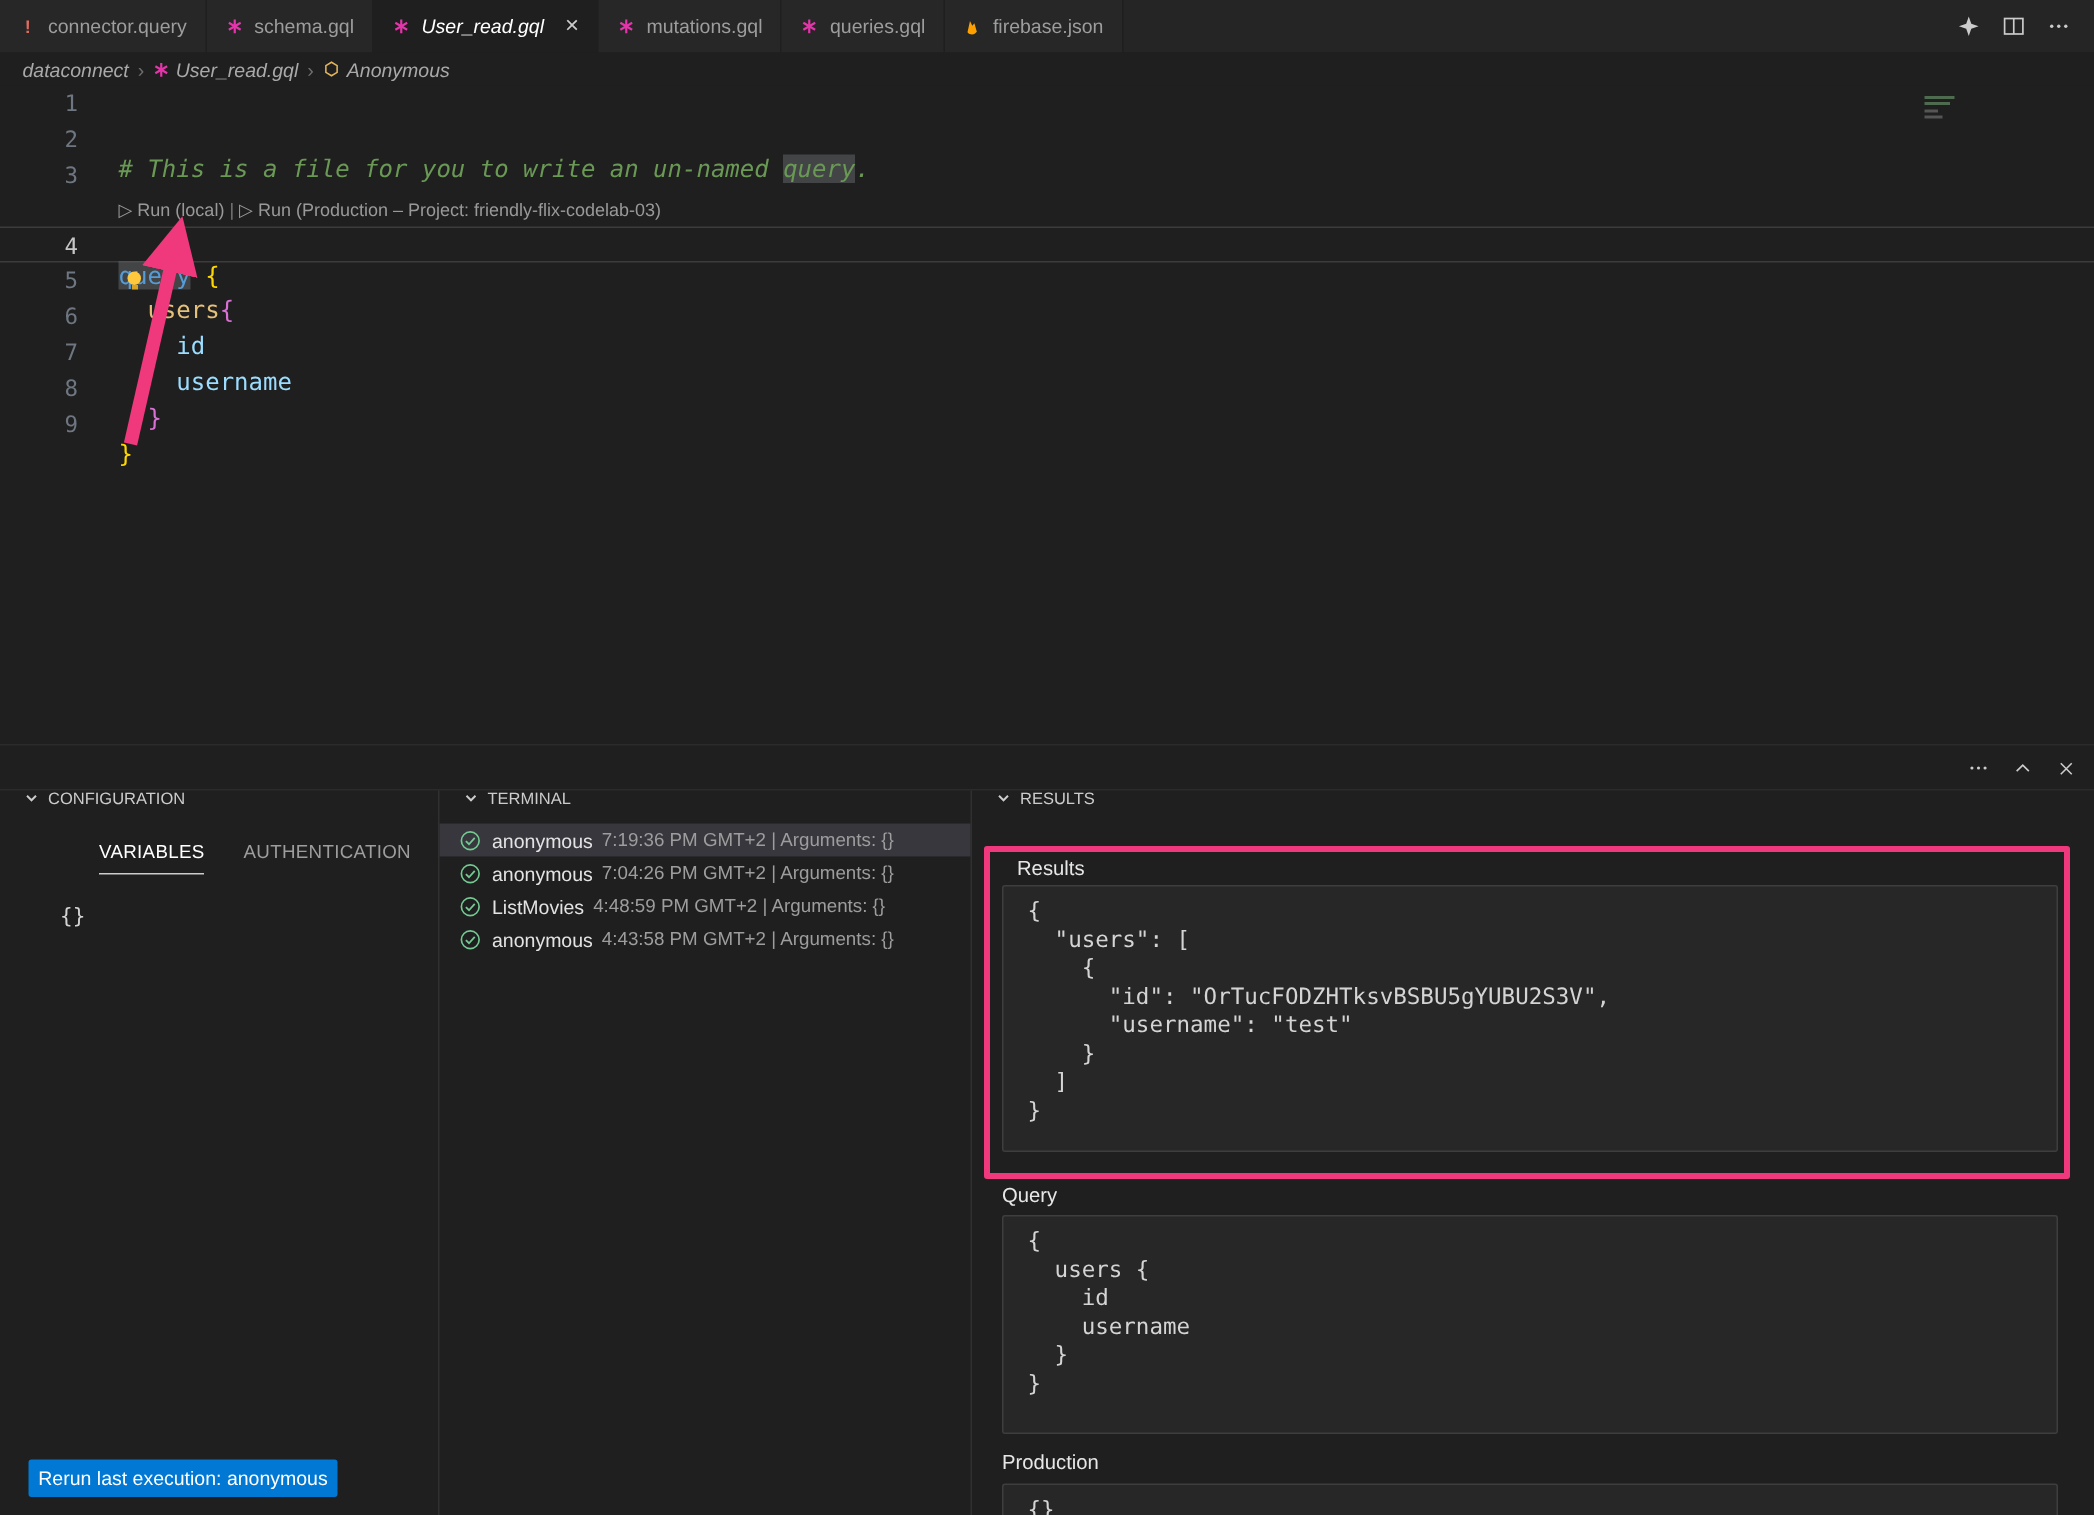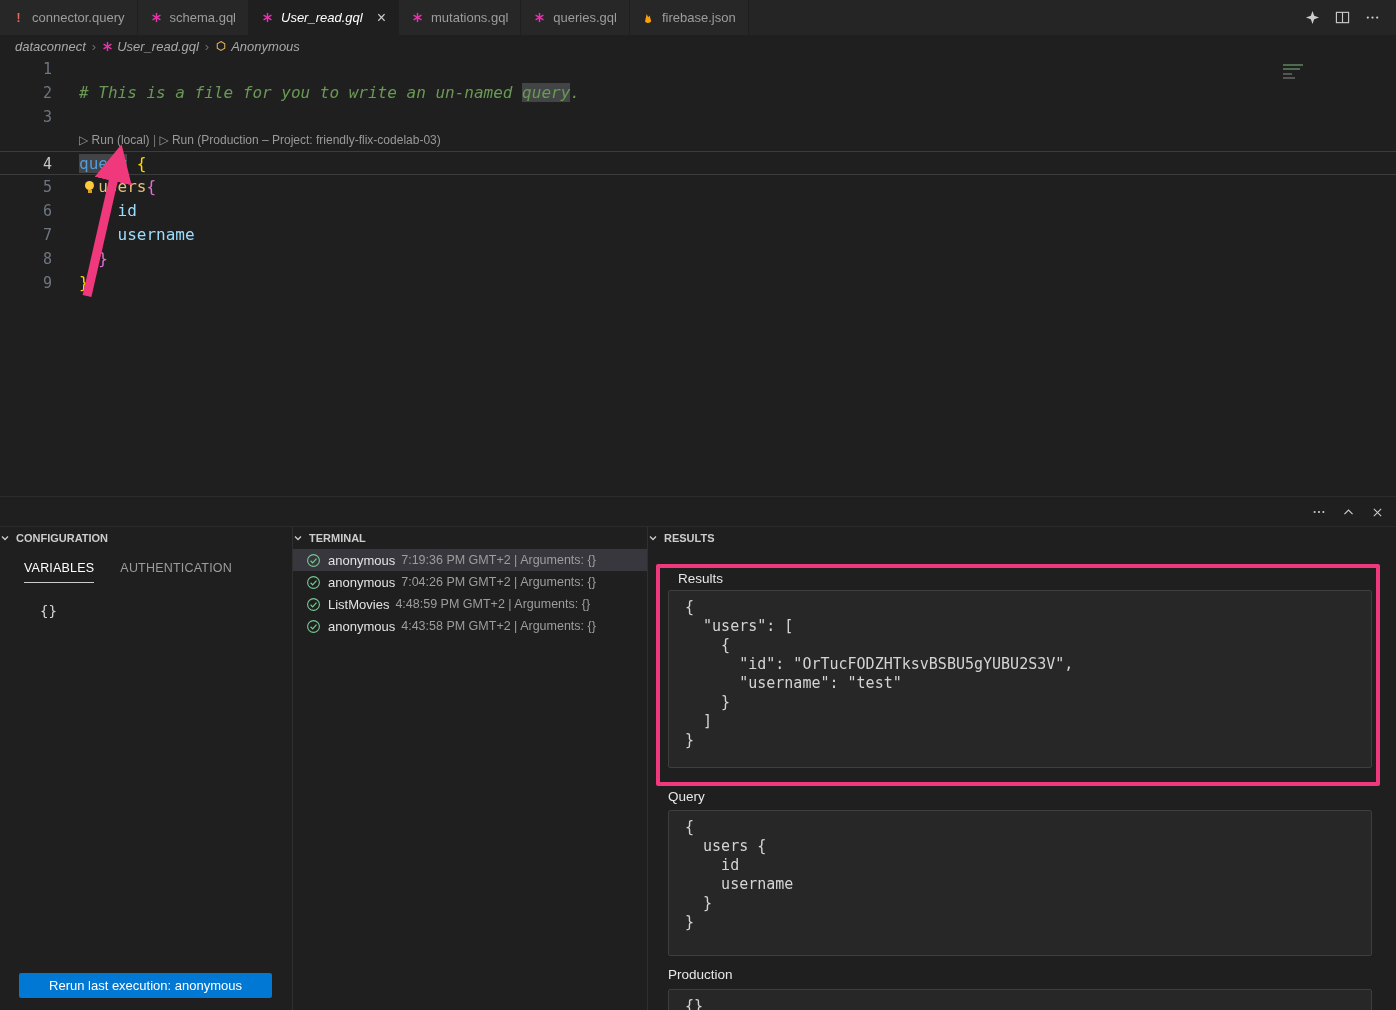--- a/index.html
+++ b/index.html
@@ -31,21 +31,21 @@
   .crumb-sep { color:#6e6e6e; margin:0 2px; }
   .crumb-icon { display:flex; align-items:center; }
 
   
   .editor { position:relative; height:439px; flex:none; overflow:hidden;
             font-family:"DejaVu Sans Mono", monospace; font-size:16px; background:#1f1f1f; }
   .code-row { display:flex; height:24px; line-height:24px; position:relative; }
   .code-row.current { border-top:1px solid #3c3c3c; border-bottom:1px solid #3c3c3c; }
   .gutter { width:52px; flex:none; text-align:right; color:#6e7681; font-size:15px; }
   .code-row.current .gutter { color:#c6c6c6; }
-  .code { padding-left:27px; white-space:pre; }
+  .code { padding-left:27px; white-space:pre;margin-top:20px; }
   .tok-comment { color:#6a9955; font-style:italic; }
   .tok-keyword { color:#569cd6; }
   .tok-field   { color:#e5c07b; }
   .tok-property{ color:#9cdcfe; }
   .tok-bracket1{ color:#ffd700; }
   .tok-bracket2{ color:#da70d6; }
   .tok-plain   { color:#d4d4d4; }
   .wordhl { background:rgba(95,99,102,0.55); }
   .codelens-row { height:22px; line-height:22px; padding-left:79px;
                   font-family:"Liberation Sans",sans-serif; font-size:12px; color:#999999; }
@@ -66,29 +66,29 @@
   .panel-tab { display:flex; align-items:center; padding:0 11px; font-size:11px; letter-spacing:.3px;
                color:#9d9d9d; cursor:pointer; white-space:nowrap; }
   .panel-tab.active { color:#e7e7e7; box-shadow:inset 0 -1px 0 #cccccc; }
   .panel-actions { position:absolute; right:12px; top:0; height:30px; display:flex; align-items:center; gap:16px; }
   .panel-actions > span { display:flex; align-items:center; cursor:pointer; }
   .panel-body { flex:1; display:flex; min-height:0; }
   .col { position:relative; min-height:0; }
   .col-config  { width:293px; flex:none; border-right:1px solid #303031; }
   .col-history { width:355px; flex:none; border-right:1px solid #303031; }
   .col-results { flex:1; overflow:hidden; }
-  .section-header { height:22px; display:flex; align-items:center; gap:6px; padding-left:0;
-                    font-size:11px; font-weight:bold; color:#cccccc; cursor:pointer; }
+  .section-header { height:22px; display:flex; align-items:flex-start; gap:6px; padding-left:16px;
+                    font-size:11px; font-weight:normal; color:#cccccc; cursor:pointer; }
 
   
   .config-tabs { display:flex; gap:26px; padding:12px 0 0 24px; font-size:12.5px; color:#9d9d9d; }
   .config-tab { padding-bottom:7px; cursor:pointer; letter-spacing:.2px; }
-  .config-tab.active { color:#ffffff; border-bottom:1px solid #cccccc; }
+  .config-tab.active { color:#ffffff; border-bottom:1px solid #cccccc;margin-left:42px; }
   .variables-value { margin:20px 0 0 40px; font-family:"DejaVu Sans Mono",monospace; font-size:14px; color:#d4d4d4; }
-  .rerun-btn { position:absolute; left:19px; bottom:12px; width:253px; height:25px;
+  .rerun-btn { position:absolute; left:19px; bottom:12px; width:206px; height:25px;
                background:#0078d4; color:#ffffff; font-size:13px; border-radius:2px;
                display:flex; align-items:center; justify-content:center; cursor:pointer;margin-top:24px; }
 
   
   .history-row { height:22px; display:flex; align-items:center; padding-left:13px;
                  font-size:13px; cursor:pointer; white-space:nowrap; overflow:hidden; }
   .history-row.selected { background:#37373d; }
   .hist-check { width:15px; height:15px; margin-right:7px; flex:none; display:flex; align-items:center; }
   .hist-name { color:#e3e3e3; margin-right:6px; }
   .hist-meta { color:#9d9d9d; font-size:12.5px; }

